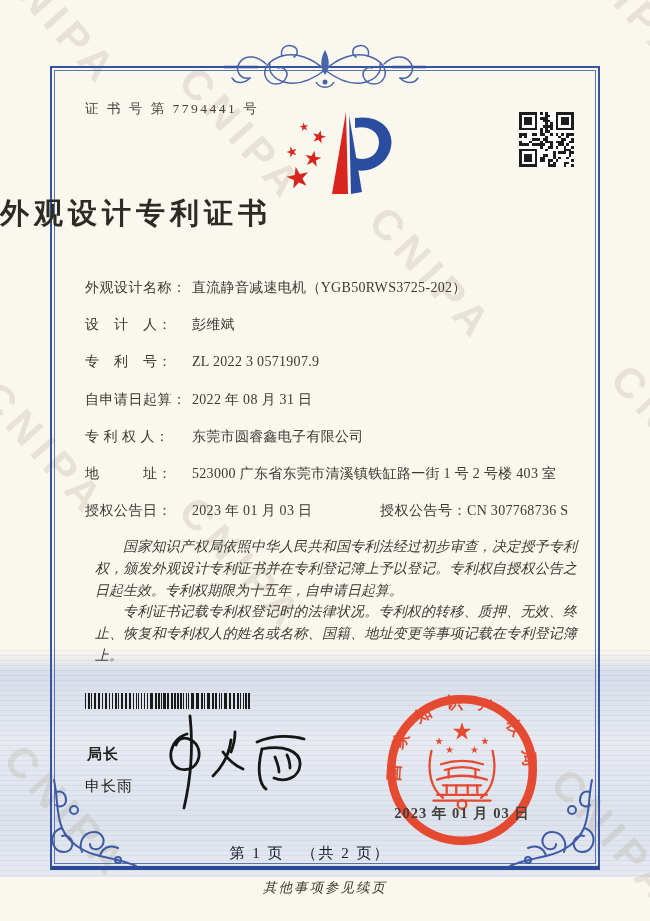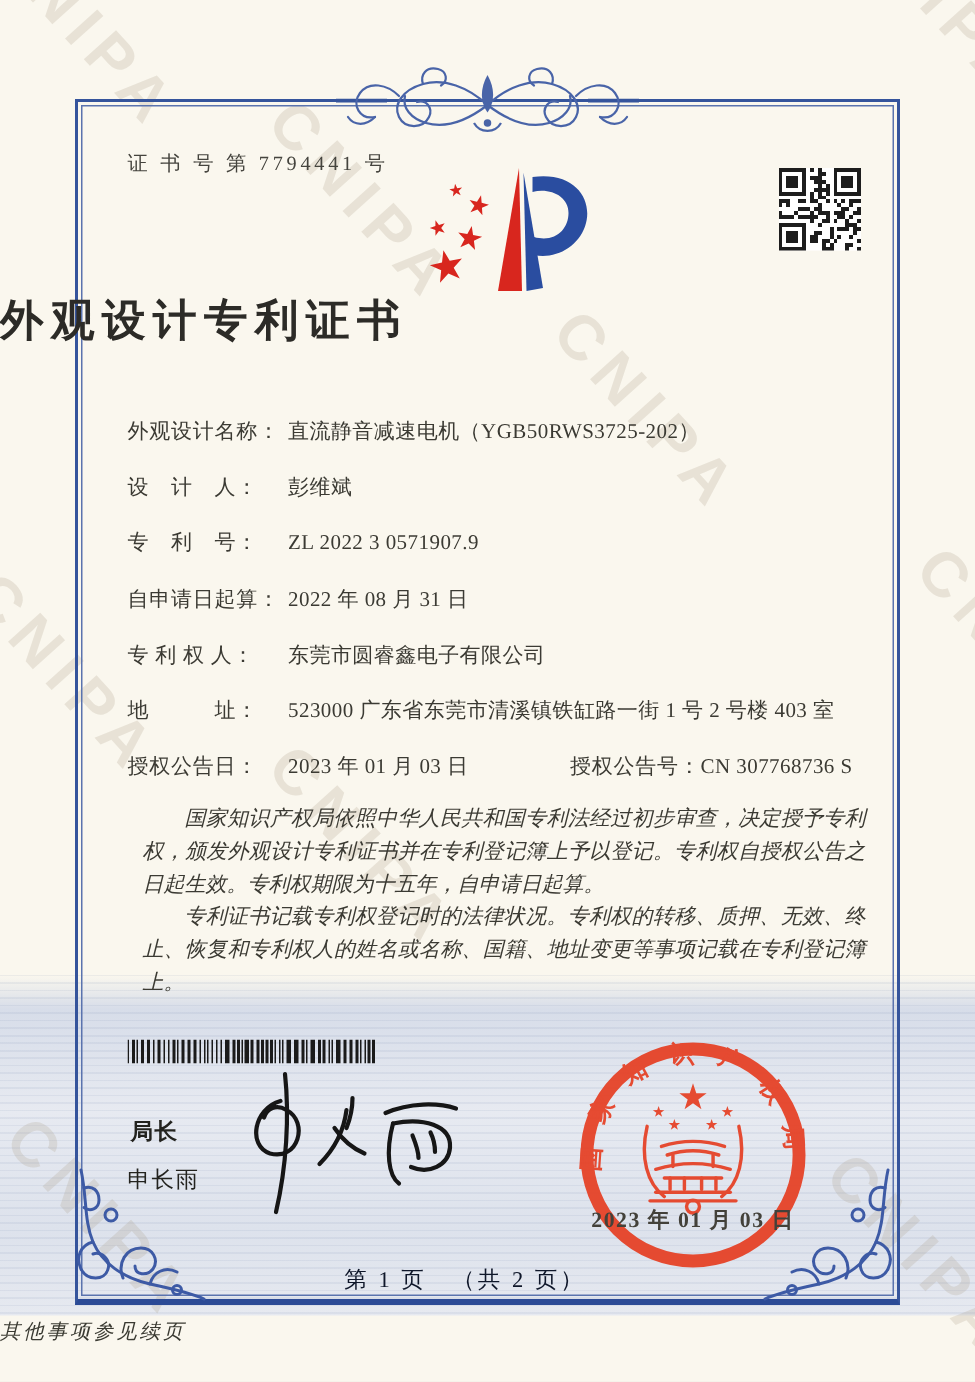--- a/index.html
+++ b/index.html
@@ -49,21 +49,21 @@
   .director-name{position:absolute;left:85px;top:777px;z-index:4;
     font-family:"Liberation Sans","DejaVu Sans",sans-serif;font-weight:400;font-size:15px;color:#23231f;letter-spacing:1px;}
   .signature{position:absolute;left:155px;top:706px;z-index:4;}
 
   .seal{position:absolute;left:376px;top:684px;z-index:5;}
   .seal-date{position:absolute;left:378px;top:804px;width:168px;z-index:6;text-align:center;
     font-size:14.5px;font-weight:600;color:#43413a;letter-spacing:1px;white-space:nowrap;}
 
   .page-info{position:absolute;left:0;top:844px;width:620px;z-index:4;text-align:center;
     font-size:15px;color:#0f172a;letter-spacing:2px;}
-  .continuation{position:absolute;left:0;top:879px;width:650px;z-index:4;
+  .continuation{position:absolute;left:0;top:879px;width:650px;z-index:4;text-align:center;
     font-size:13.5px;font-style:italic;color:#3a3a32;letter-spacing:2px;}
 </style>
 </head>
 <body>
 
 <div class="page">
 
   <svg width="0" height="0" style="position:absolute" aria-hidden="true">
     <defs>
       <path id="st" d="M0,-10 L2.29,-3.16 L9.51,-3.09 L3.71,1.21 L5.88,8.09 L0,3.9 L-5.88,8.09 L-3.71,1.21 L-9.51,-3.09 L-2.29,-3.16 Z"></path>

